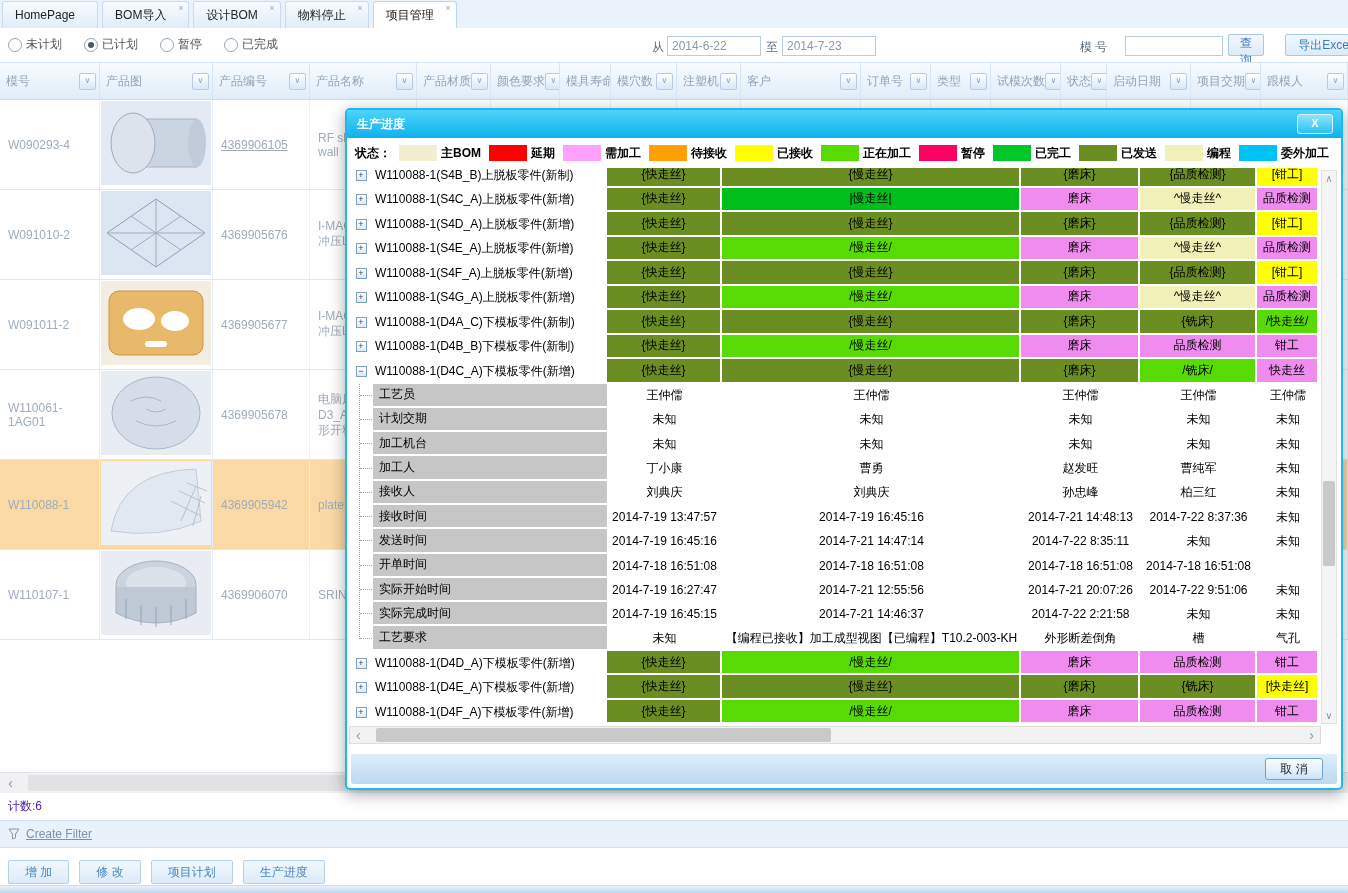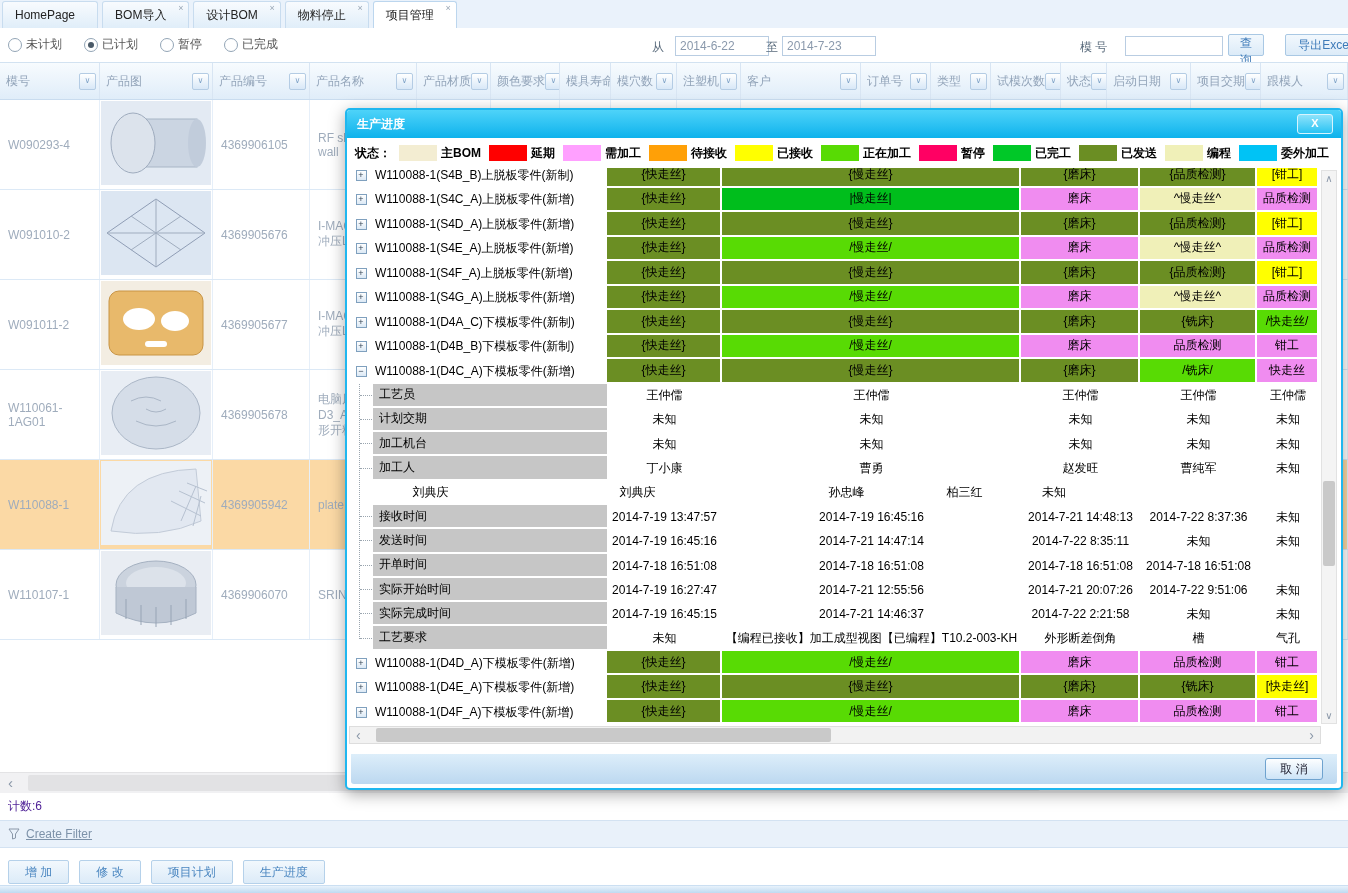--- a/index.html
+++ b/index.html
@@ -110,21 +110,21 @@
       <span class="radio-item">
         <span class="radio"></span>
         <span>暂停</span>
       </span>
       <span class="radio-item">
         <span class="radio"></span>
         <span>已完成</span>
       </span>
     </div>
   <span class="dt-label" style="position:absolute;left:652px;top:11px;">从</span>
-  <input class="tb-input" style="position: absolute; left: 667px; top: 8px; width: 84px; margin-left: 8px;" value="2014-6-22">
+  <input class="tb-input" style="position: absolute; left: 667px; top: 8px; width: 84px;" value="2014-6-22">
   <span class="dt-label" style="position:absolute;left:766px;top:11px;">至</span>
   <input class="tb-input" style="position: absolute; left: 782px; top: 8px; width: 84px;" value="2014-7-23">
   <span class="dt-label" style="position:absolute;left:1080px;top:11px;">模  号</span>
   <input class="tb-input" style="position: absolute; left: 1125px; top: 8px; width: 88px;" value="">
   <button class="tb-btn" style="position:absolute;left:1228px;top:6px;width:36px;">查 询</button>
   <button class="tb-btn" style="position:absolute;left:1285px;top:6px;width:80px;">导出Excel</button>
 </div>
 
 <div class="ghead" id="ghead">
     <div class="hc" style="width: 100px; flex: 0 0 100px;">
@@ -197,21 +197,21 @@
   </div>
 <div class="gbody" id="gbody">
     <div class="grow">
       <div class="gc" style="width: 100px; flex: 0 0 100px;">W090293-4</div>
       <div class="gc center" style="width: 113px; flex: 0 0 113px;"><span><svg width="110" height="84" viewBox="0 0 110 84">
             <rect width="110" height="84" fill="#E3EAF3"></rect>
             <rect x="30" y="18" width="66" height="48" fill="#CBD5E2" stroke="#A8B5C6"></rect>
             <ellipse cx="32" cy="42" rx="22" ry="30" fill="#DCE3EC" stroke="#9FACBE"></ellipse>
             <ellipse cx="96" cy="42" rx="9" ry="24" fill="#C1CCDB"></ellipse>
           </svg></span></div>
-      <div class="gc" style="width: 97px; flex: 0 0 97px;">4369906105</div>
+      <div class="gc" style="width: 97px; flex: 0 0 97px; text-decoration: underline;">4369906105</div>
       <div class="gc" style="width: 107px; flex: 0 0 107px;">RF sh
 wall</div>
       <div class="gc" style="width: 74px; flex: 0 0 74px;"></div>
       <div class="gc" style="width: 69px; flex: 0 0 69px;"></div>
       <div class="gc" style="width: 51px; flex: 0 0 51px;"></div>
       <div class="gc" style="width: 66px; flex: 0 0 66px;"></div>
       <div class="gc" style="width: 64px; flex: 0 0 64px;"></div>
       <div class="gc" style="width: 120px; flex: 0 0 120px;"></div>
       <div class="gc" style="width: 70px; flex: 0 0 70px;"></div>
       <div class="gc" style="width: 60px; flex: 0 0 60px;"></div>
@@ -528,20 +528,21 @@
           <div class="dind"></div>
           <div class="dlabel">加工人</div>
           <div class="dval" style="width: 115px; flex: 0 0 115px;">丁小康</div>
           <div class="dval" style="width: 299px; flex: 0 0 299px;">曹勇</div>
           <div class="dval" style="width: 119px; flex: 0 0 119px;">赵发旺</div>
           <div class="dval" style="width: 117px; flex: 0 0 117px;">曹纯军</div>
           <div class="dval" style="width: 62px; flex: 0 0 62px;">未知</div>
         </div>
         <div class="drow">
           <div class="dind"></div>
+          <div class="dlabel">接收人</div>
           <div class="dval" style="width: 115px; flex: 0 0 115px;">刘典庆</div>
           <div class="dval" style="width: 299px; flex: 0 0 299px;">刘典庆</div>
           <div class="dval" style="width: 119px; flex: 0 0 119px;">孙忠峰</div>
           <div class="dval" style="width: 117px; flex: 0 0 117px;">柏三红</div>
           <div class="dval" style="width: 62px; flex: 0 0 62px;">未知</div>
         </div>
         <div class="drow">
           <div class="dind"></div>
           <div class="dlabel">接收时间</div>
           <div class="dval" style="width: 115px; flex: 0 0 115px;">2014-7-19 13:47:57</div>

